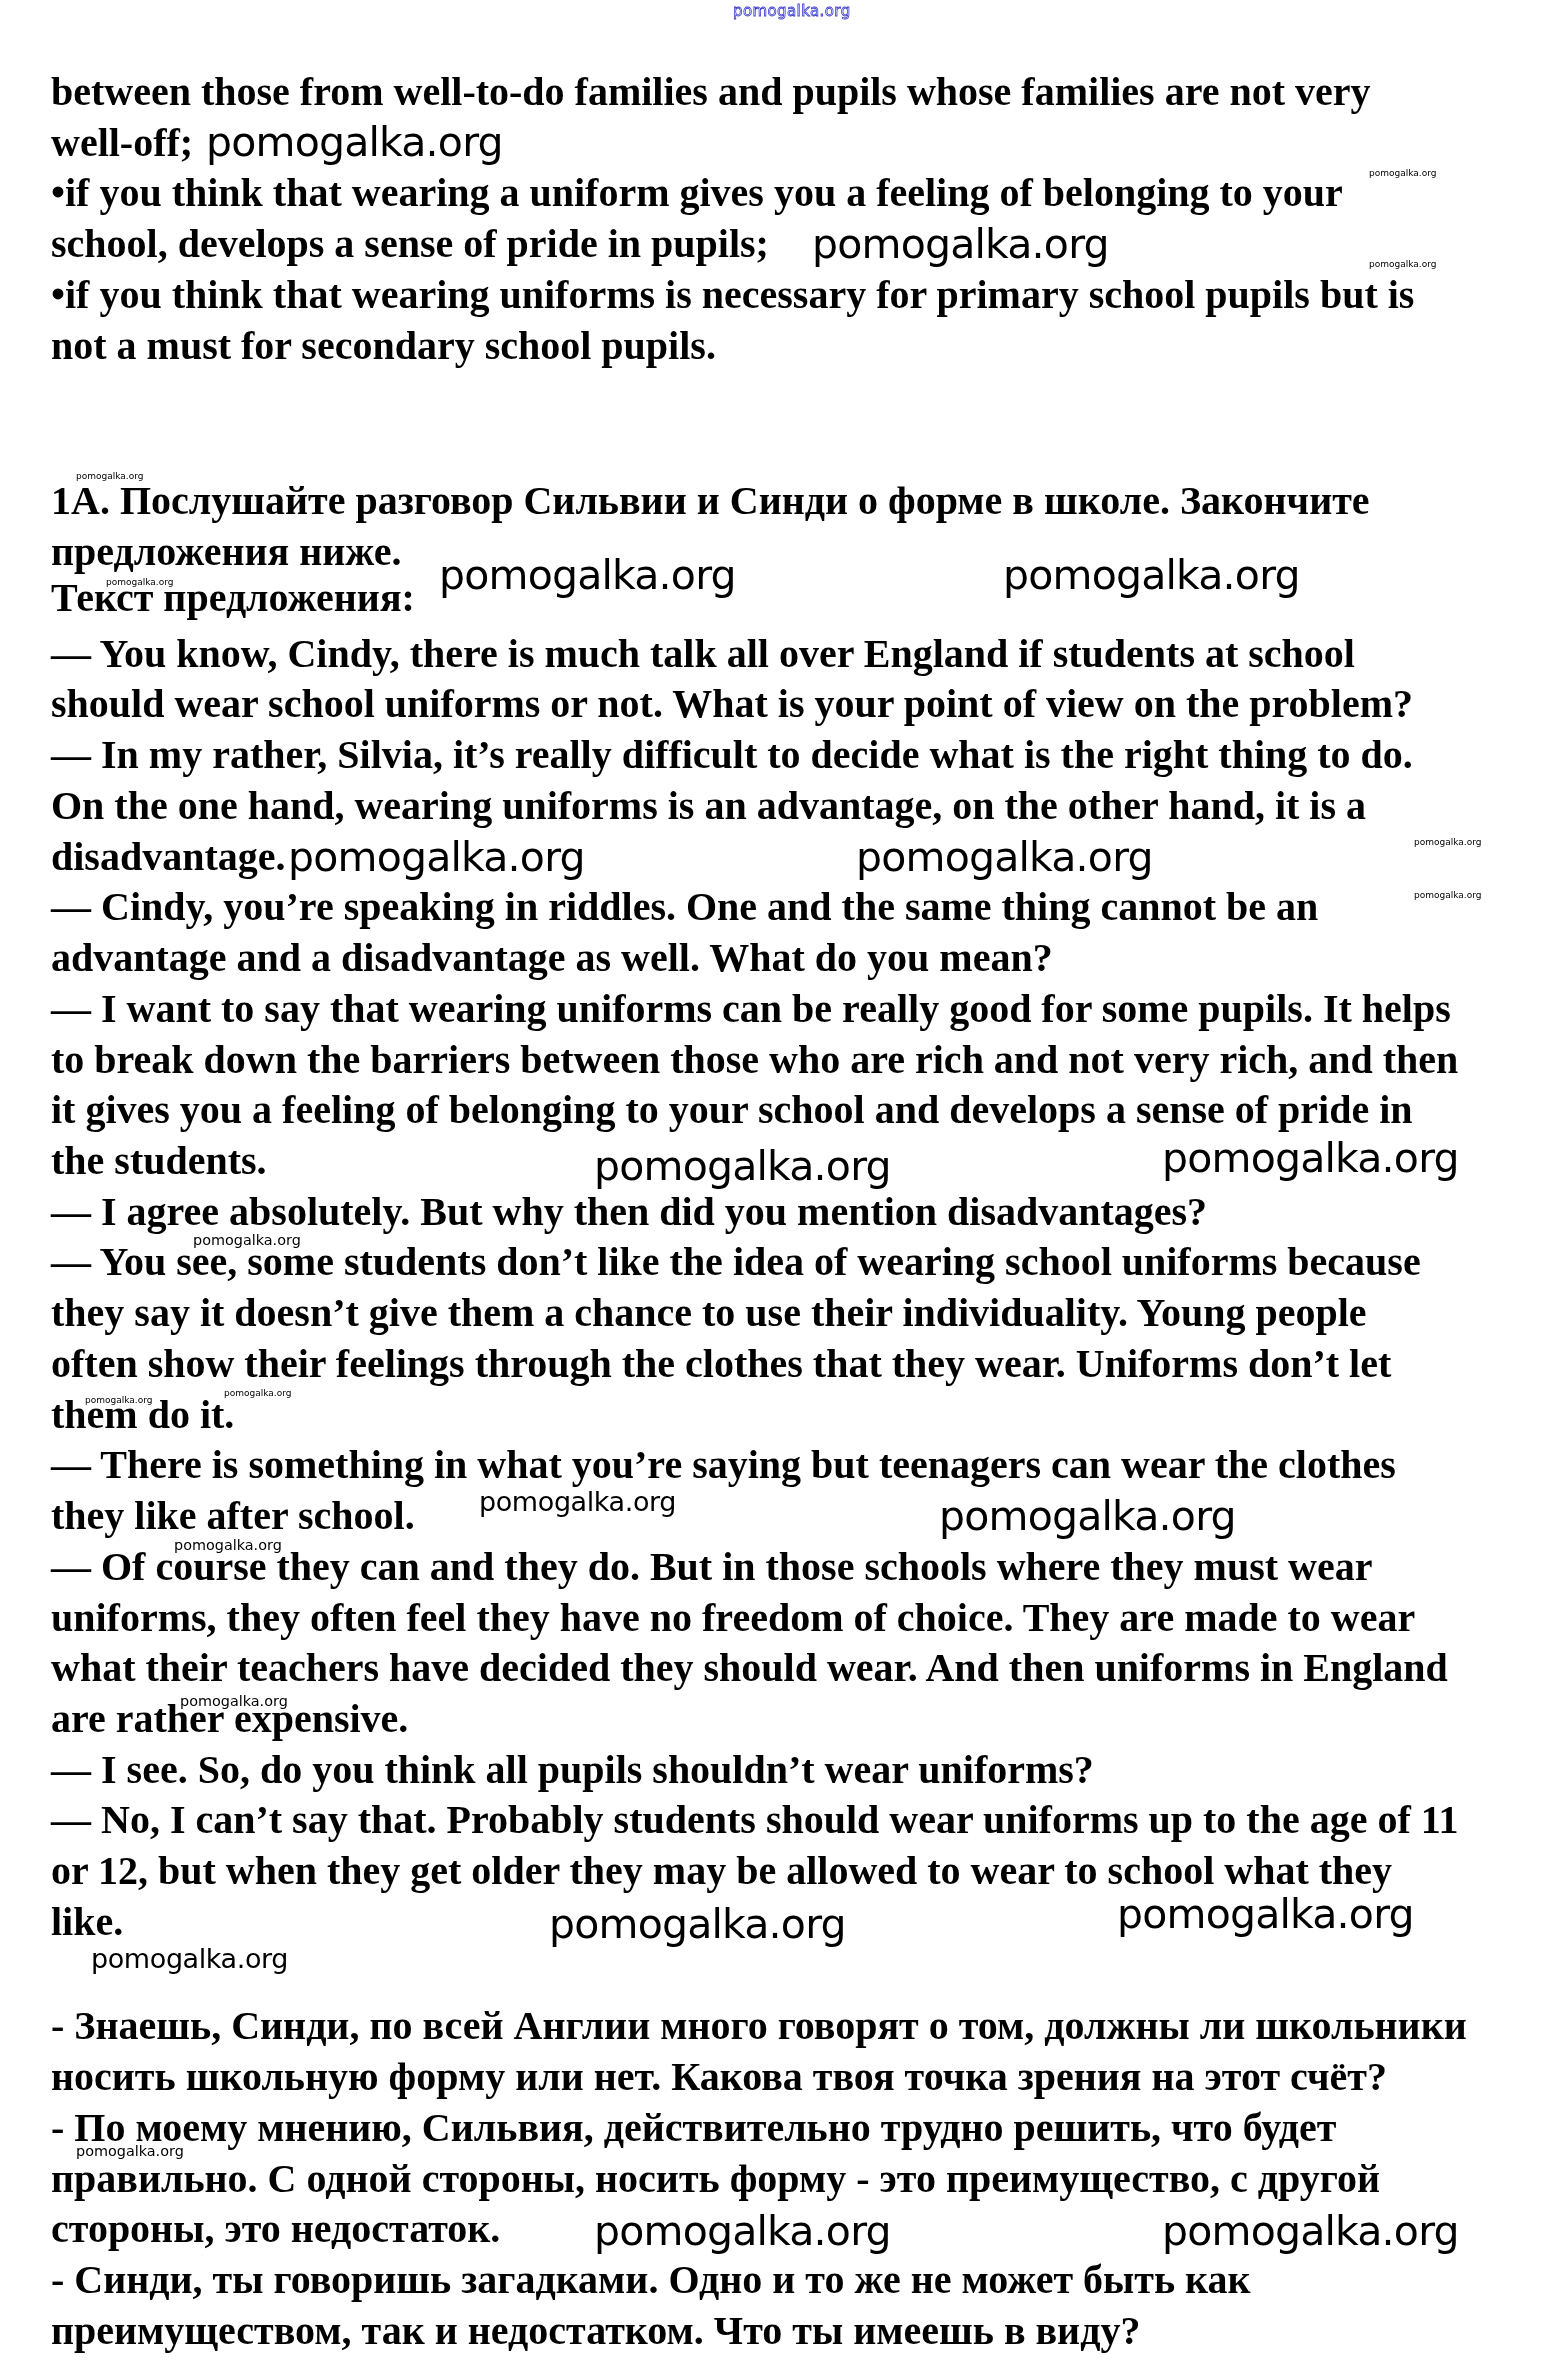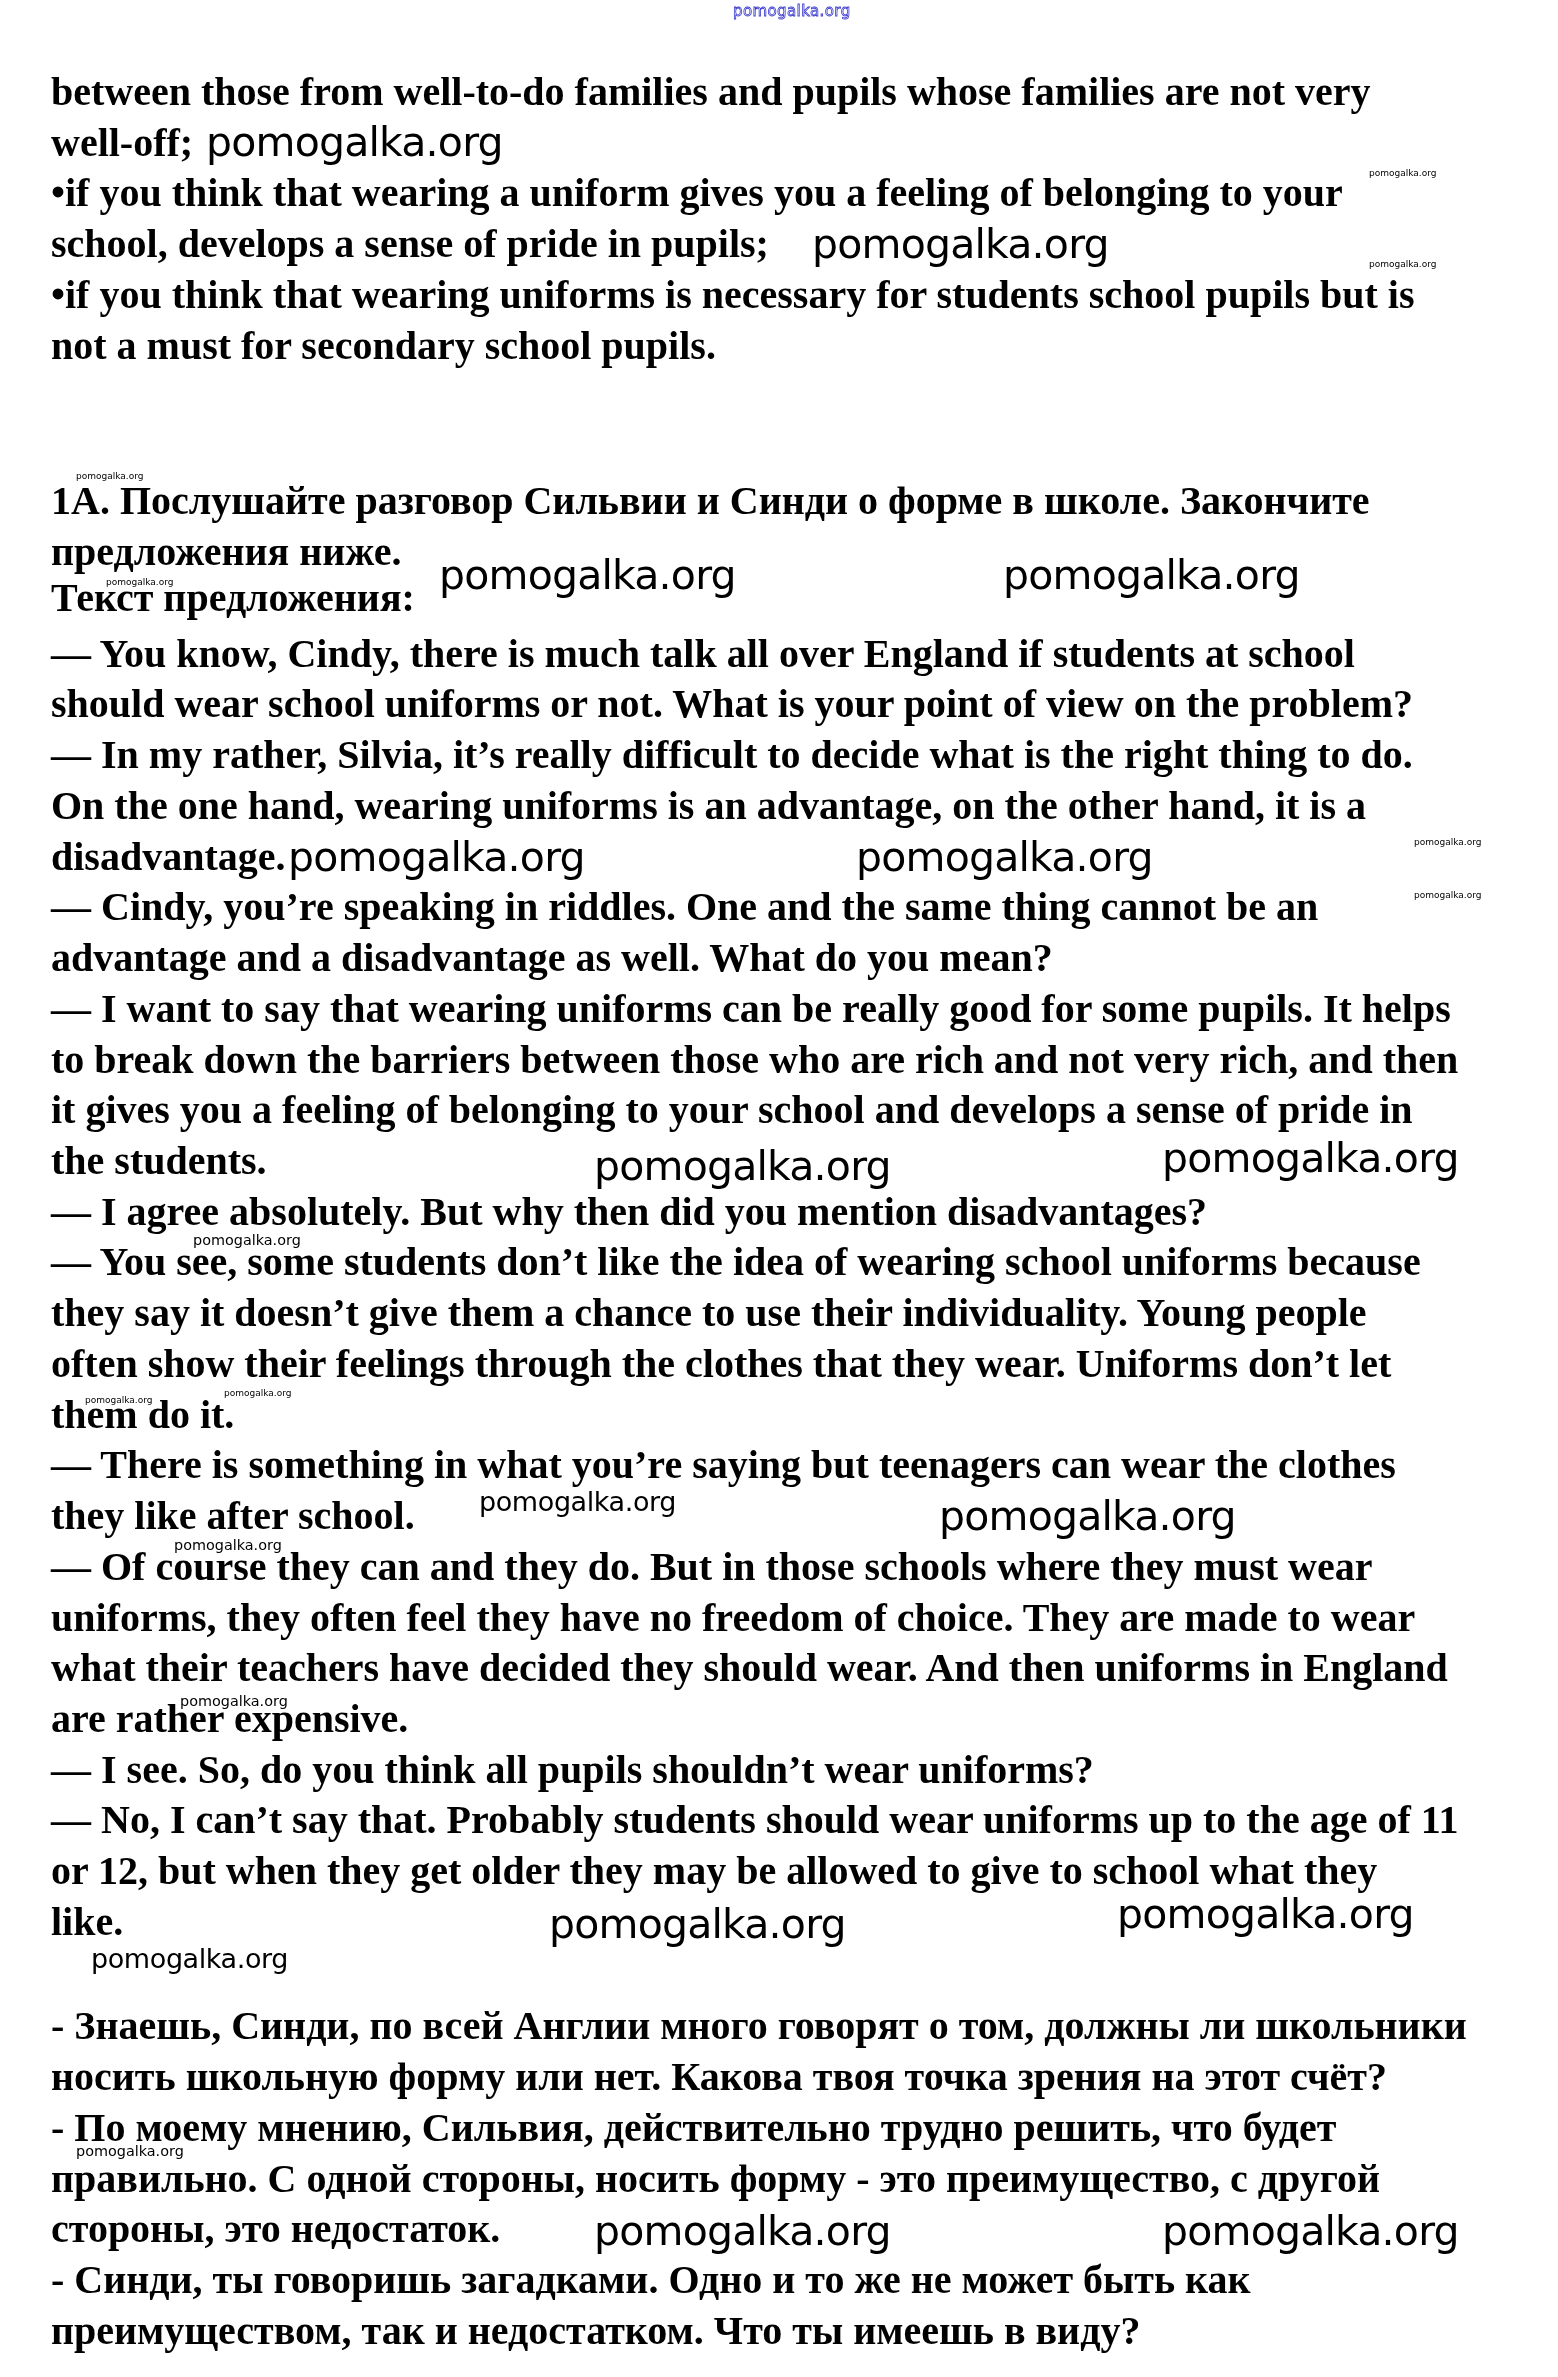--- a/index.html
+++ b/index.html
@@ -18,21 +18,21 @@
 <body>
 
 <div class="top-wm">pomogalka.org</div>
 
 <div class="page">
 
   <div class="line" style="top:66px">between those from well-to-do families and pupils whose families are not very</div>
   <div class="line" style="top:117px">well-off;</div>
   <div class="line" style="top:167px">•if you think that wearing a uniform gives you a feeling of belonging to your</div>
   <div class="line" style="top:218px">school, develops a sense of pride in pupils;</div>
-  <div class="line" style="top:269px">•if you think that wearing uniforms is necessary for students school pupils but is</div>
+  <div class="line" style="top:269px">•if you think that wearing uniforms is necessary for primary school pupils but is</div>
   <div class="line" style="top:320px">not a must for secondary school pupils.</div>
 
   <div class="line bold" style="top:475px">1A. Послушайте разговор Сильвии и Синди о форме в школе. Закончите</div>
   <div class="line bold" style="top:526px">предложения ниже.</div>
   <div class="line bold" style="top:572px">Текст предложения:</div>
 
   <div class="line" style="top:628px">— You know, Cindy, there is much talk all over England if students at school</div>
   <div class="line" style="top:678px">should wear school uniforms or not. What is your point of view on the problem?</div>
   <div class="line" style="top:729px">— In my rather, Silvia, it’s really difficult to decide what is the right thing to do.</div>
   <div class="line" style="top:780px">On the one hand, wearing uniforms is an advantage, on the other hand, it is a</div>
@@ -49,21 +49,21 @@
   <div class="line" style="top:1338px">often show their feelings through the clothes that they wear. Uniforms don’t let</div>
   <div class="line" style="top:1389px">them do it.</div>
   <div class="line" style="top:1439px">— There is something in what you’re saying but teenagers can wear the clothes</div>
   <div class="line" style="top:1490px">they like after school.</div>
   <div class="line" style="top:1541px">— Of course they can and they do. But in those schools where they must wear</div>
   <div class="line" style="top:1592px">uniforms, they often feel they have no freedom of choice. They are made to wear</div>
   <div class="line" style="top:1642px">what their teachers have decided they should wear. And then uniforms in England</div>
   <div class="line" style="top:1693px">are rather expensive.</div>
   <div class="line" style="top:1744px">— I see. So, do you think all pupils shouldn’t wear uniforms?</div>
   <div class="line" style="top:1794px">— No, I can’t say that. Probably students should wear uniforms up to the age of 11</div>
-  <div class="line" style="top:1845px">or 12, but when they get older they may be allowed to give to school what they</div>
+  <div class="line" style="top:1845px">or 12, but when they get older they may be allowed to wear to school what they</div>
   <div class="line" style="top:1896px">like.</div>
 
   <div class="line" style="top:2000px">- Знаешь, Синди, по всей Англии много говорят о том, должны ли школьники</div>
   <div class="line" style="top:2051px">носить школьную форму или нет. Какова твоя точка зрения на этот счёт?</div>
   <div class="line" style="top:2102px">- По моему мнению, Сильвия, действительно трудно решить, что будет</div>
   <div class="line" style="top:2153px">правильно. С одной стороны, носить форму - это преимущество, с другой</div>
   <div class="line" style="top:2203px">стороны, это недостаток.</div>
   <div class="line" style="top:2254px">- Синди, ты говоришь загадками. Одно и то же не может быть как</div>
   <div class="line" style="top:2305px">преимуществом, так и недостатком. Что ты имеешь в виду?</div>
 </div>

